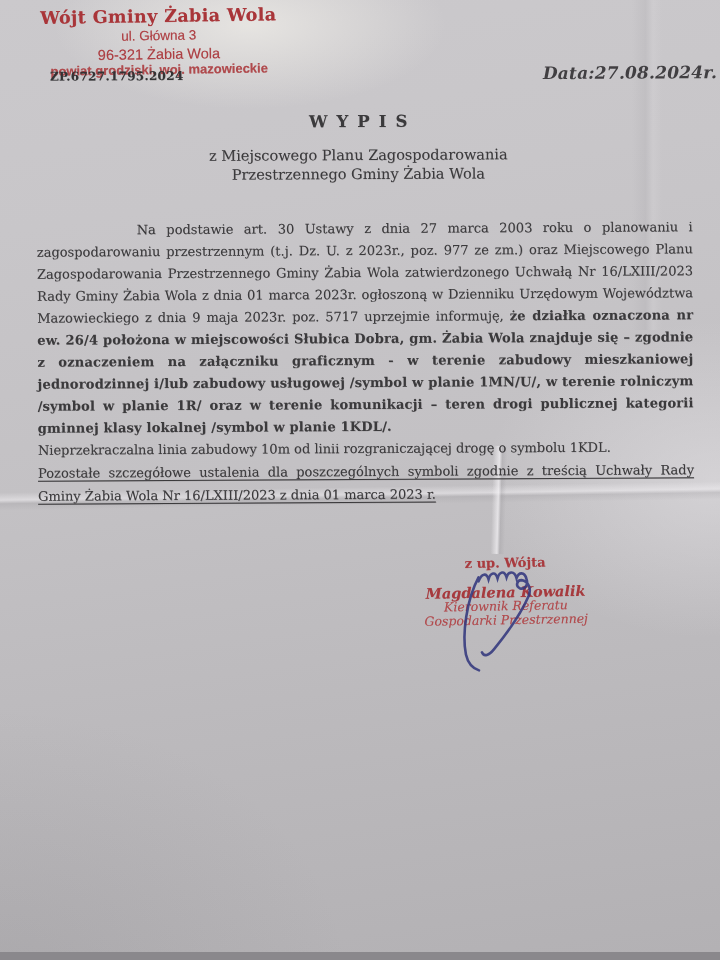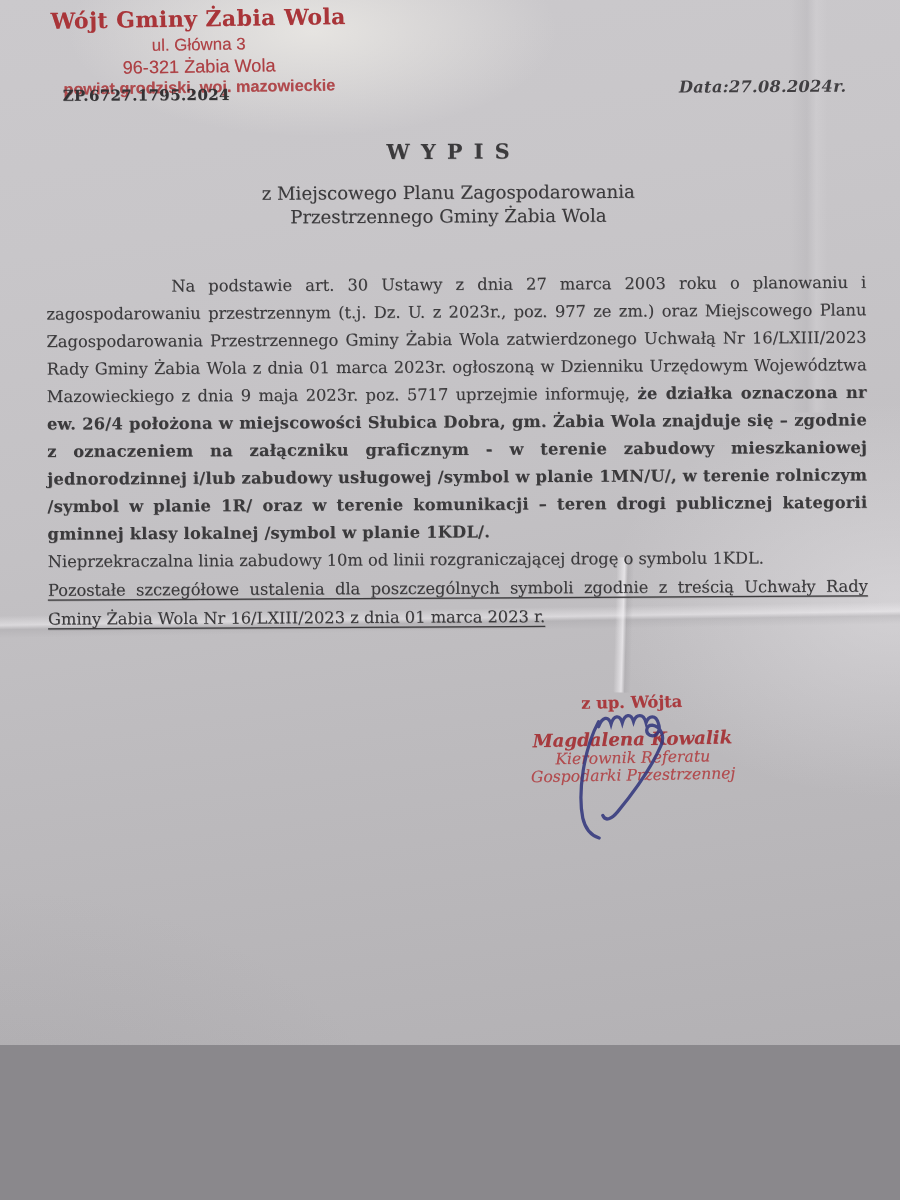--- a/index.html
+++ b/index.html
@@ -1,17 +1,17 @@
 <!DOCTYPE html>
 <html><head>
 <meta charset="utf-8">
 <style>
   html,body{margin:0;padding:0;background:#8a888c;}
   .photo{
-    position:relative;width:720px;height:836px;overflow:hidden;
+    position:relative;width:720px;height:952px;overflow:hidden;
     font-family:"DejaVu Serif",serif;
     background:
       radial-gradient(ellipse 280px 120px at 250px 25px, rgba(235,233,229,0.85), rgba(235,233,229,0) 70%),
       radial-gradient(ellipse 320px 220px at 715px 480px, rgba(228,226,229,0.55), rgba(228,226,229,0) 72%),
       radial-gradient(ellipse 500px 400px at 0px 990px, rgba(120,118,122,0.18), rgba(120,118,122,0) 70%),
       linear-gradient(172deg,#cbc9cc 0%,#c8c6c9 22%,#c3c1c4 48%,#bcbabd 70%,#b3b1b4 100%);
   }
   .crease-h{
     position:absolute;left:-10px;right:-10px;top:487px;height:18px;pointer-events:none;
     background:linear-gradient(180deg, rgba(240,238,241,0) 0%, rgba(240,238,241,0.55) 42%, rgba(148,146,150,0.22) 62%, rgba(240,238,241,0) 100%);
@@ -33,21 +33,21 @@
     position:absolute;left:16px;top:5px;width:290px;text-align:center;
     color:#a93539;transform:rotate(-0.6deg);
     text-shadow:0.2px 0.2px 0.4px rgba(169,53,57,0.45);
   }
   .stamp-top .l1{font-weight:bold;font-size:17.5px;letter-spacing:0.4px;line-height:21px;}
   .stamp-top .l2{font-family:"Liberation Sans",sans-serif;font-size:13.5px;line-height:18px;color:#af4246;}
   .stamp-top .l3{font-family:"Liberation Sans",sans-serif;font-size:14.5px;line-height:18px;color:#ad3f43;}
   .stamp-top .l4{font-family:"Liberation Sans",sans-serif;font-size:13px;font-weight:bold;line-height:14px;color:#b04a4d;}
 
   .ref-number{position:absolute;left:52px;top:68px;font-size:12px;font-weight:bold;color:#333234;letter-spacing:0.3px;}
-  .doc-date{position:absolute;left:545px;top:64px;font-size:13px;font-weight:bold;font-style:italic;color:#413f42;letter-spacing:0.2px;}
+  .doc-date{position:absolute;left:545px;top:64px;font-size:17px;font-weight:bold;font-style:italic;color:#413f42;letter-spacing:0.2px;}
 
   .title{position:absolute;left:0;right:0;top:112px;text-align:center;font-size:16.5px;font-weight:bold;letter-spacing:9px;text-indent:9px;}
   .subtitle{position:absolute;left:0;right:0;top:146px;text-align:center;font-size:14.5px;line-height:18.5px;}
 
   .bodytext{position:absolute;left:38px;top:218px;width:656px;font-size:13px;line-height:22px;text-align:justify;}
   .bodytext p{margin:0;}
   .p1{text-indent:100px;}
   .p1 b{letter-spacing:0.2px;}
   .p3{text-decoration:underline;text-decoration-thickness:1px;text-underline-offset:3px;line-height:23px;margin-top:2px;}
 

